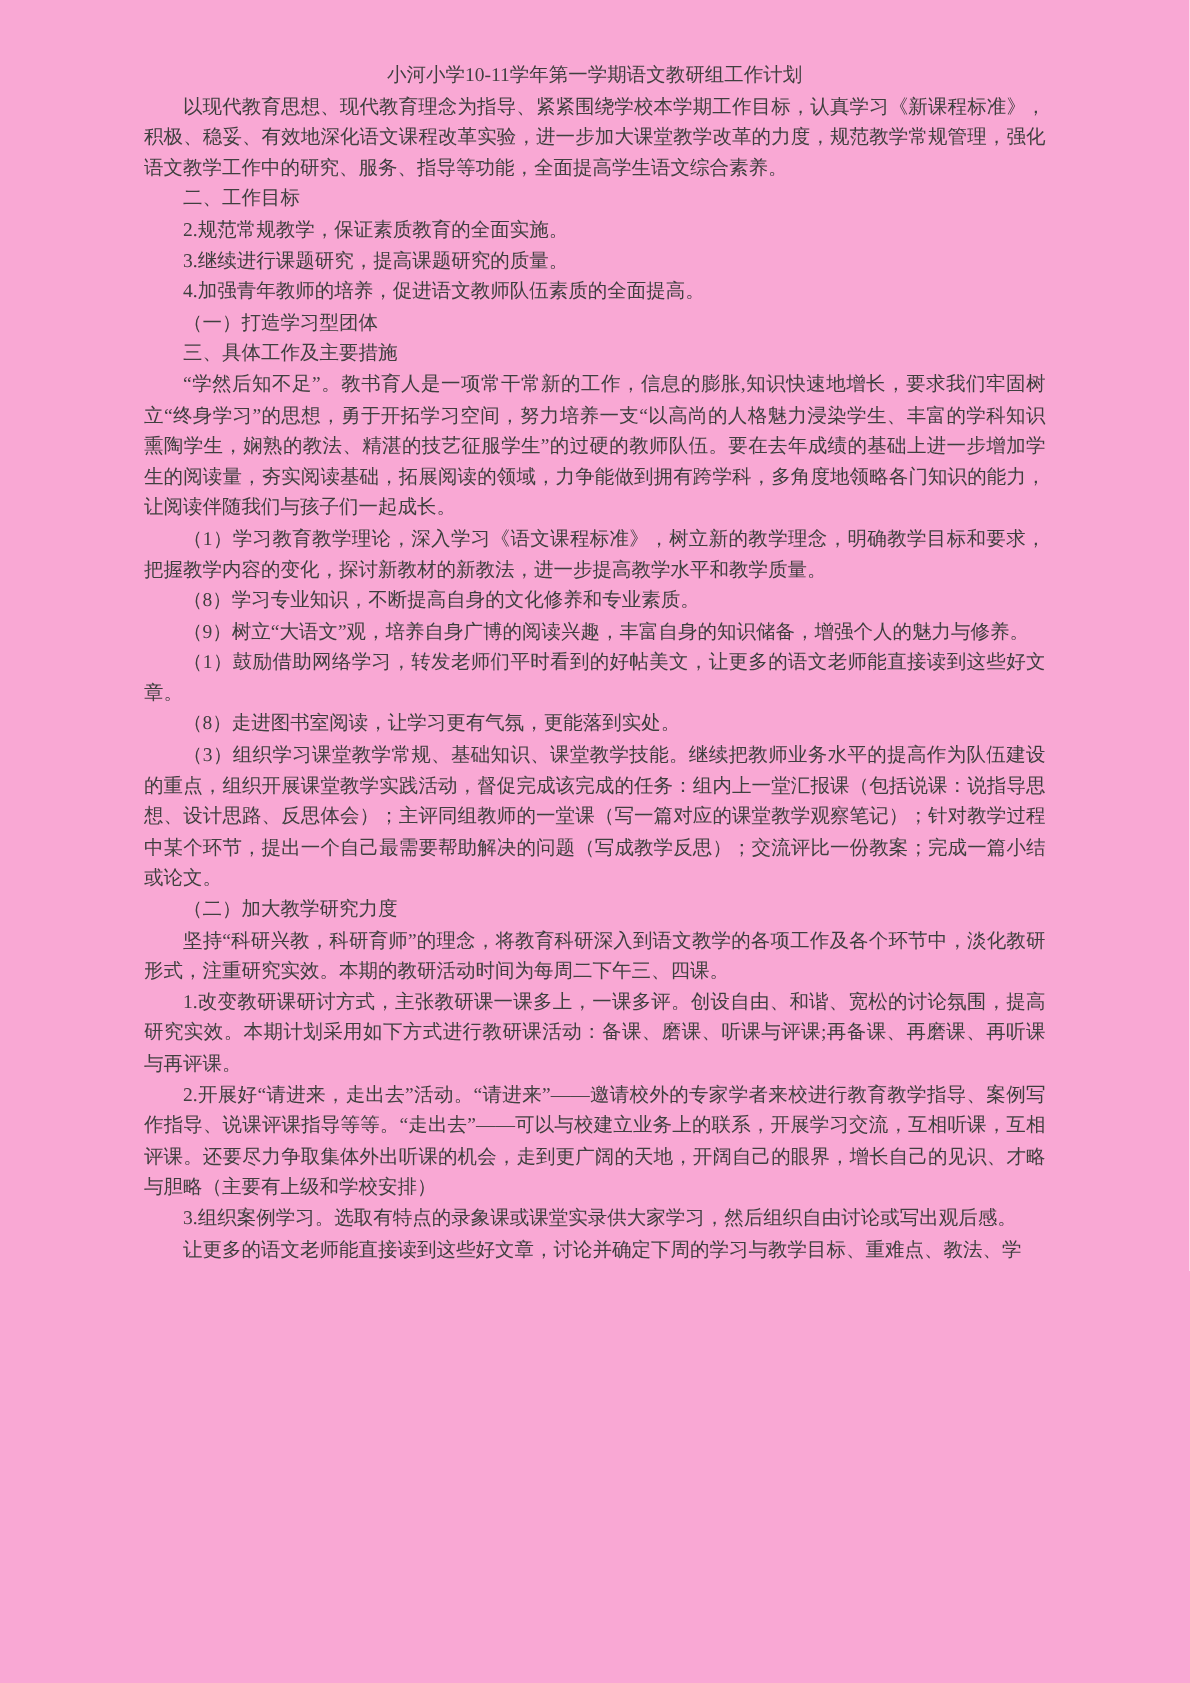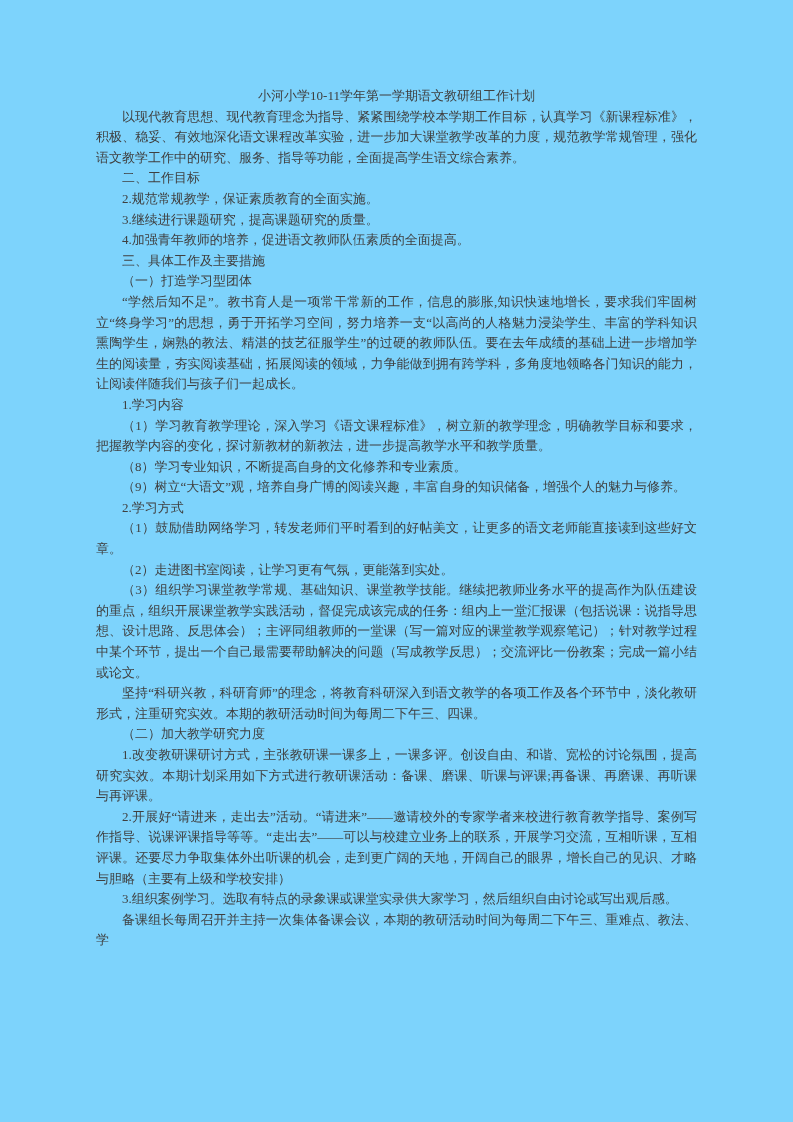--- a/index.html
+++ b/index.html
@@ -5,22 +5,22 @@
   html, body {
     margin: 0;
     padding: 0;
     background: #ffffff;
   }
   .page {
     position: relative;
     width: 793px;
     height: 1122px;
     box-sizing: border-box;
-    padding: 86px 96px 0 96px;
-    background: #7dd3fc;
+    padding: 40px 96px 0 96px;
+    background: #f9a8d4;
     overflow: hidden;
     font-family: "Liberation Serif", "DejaVu Serif", serif;
     font-size: 13px;
     line-height: 20.6px;
     color: #3f3f3f;
   }
   .doc-title {
     margin: 0;
     font-size: 13px;
     font-weight: normal;
@@ -39,31 +39,29 @@
 <body>
 
 <div class="page">
   <h1 class="doc-title">小河小学10-11学年第一学期语文教研组工作计划</h1>
   <div id="doc-body">
       <p class="para">以现代教育思想、现代教育理念为指导、紧紧围绕学校本学期工作目标，认真学习《新课程标准》，积极、稳妥、有效地深化语文课程改革实验，进一步加大课堂教学改革的力度，规范教学常规管理，强化语文教学工作中的研究、服务、指导等功能，全面提高学生语文综合素养。</p>
       <p class="para">二、工作目标</p>
       <p class="para">2.规范常规教学，保证素质教育的全面实施。</p>
       <p class="para">3.继续进行课题研究，提高课题研究的质量。</p>
       <p class="para">4.加强青年教师的培养，促进语文教师队伍素质的全面提高。</p>
+      <p class="para">（一）打造学习型团体</p>
       <p class="para">三、具体工作及主要措施</p>
-      <p class="para">（一）打造学习型团体</p>
       <p class="para">“学然后知不足”。教书育人是一项常干常新的工作，信息的膨胀,知识快速地增长，要求我们牢固树立“终身学习”的思想，勇于开拓学习空间，努力培养一支“以高尚的人格魅力浸染学生、丰富的学科知识熏陶学生，娴熟的教法、精湛的技艺征服学生”的过硬的教师队伍。要在去年成绩的基础上进一步增加学生的阅读量，夯实阅读基础，拓展阅读的领域，力争能做到拥有跨学科，多角度地领略各门知识的能力，让阅读伴随我们与孩子们一起成长。</p>
-      <p class="para">1.学习内容</p>
       <p class="para">（1）学习教育教学理论，深入学习《语文课程标准》，树立新的教学理念，明确教学目标和要求，把握教学内容的变化，探讨新教材的新教法，进一步提高教学水平和教学质量。</p>
       <p class="para">（8）学习专业知识，不断提高自身的文化修养和专业素质。</p>
       <p class="para">（9）树立“大语文”观，培养自身广博的阅读兴趣，丰富自身的知识储备，增强个人的魅力与修养。</p>
-      <p class="para">2.学习方式</p>
       <p class="para">（1）鼓励借助网络学习，转发老师们平时看到的好帖美文，让更多的语文老师能直接读到这些好文章。</p>
-      <p class="para">（2）走进图书室阅读，让学习更有气氛，更能落到实处。</p>
+      <p class="para">（8）走进图书室阅读，让学习更有气氛，更能落到实处。</p>
       <p class="para">（3）组织学习课堂教学常规、基础知识、课堂教学技能。继续把教师业务水平的提高作为队伍建设的重点，组织开展课堂教学实践活动，督促完成该完成的任务：组内上一堂汇报课（包括说课：说指导思想、设计思路、反思体会）；主评同组教师的一堂课（写一篇对应的课堂教学观察笔记）；针对教学过程中某个环节，提出一个自己最需要帮助解决的问题（写成教学反思）；交流评比一份教案；完成一篇小结或论文。</p>
+      <p class="para">（二）加大教学研究力度</p>
       <p class="para">坚持“科研兴教，科研育师”的理念，将教育科研深入到语文教学的各项工作及各个环节中，淡化教研形式，注重研究实效。本期的教研活动时间为每周二下午三、四课。</p>
-      <p class="para">（二）加大教学研究力度</p>
       <p class="para">1.改变教研课研讨方式，主张教研课一课多上，一课多评。创设自由、和谐、宽松的讨论氛围，提高研究实效。本期计划采用如下方式进行教研课活动：备课、磨课、听课与评课;再备课、再磨课、再听课与再评课。</p>
       <p class="para">2.开展好“请进来，走出去”活动。“请进来”——邀请校外的专家学者来校进行教育教学指导、案例写作指导、说课评课指导等等。“走出去”——可以与校建立业务上的联系，开展学习交流，互相听课，互相评课。还要尽力争取集体外出听课的机会，走到更广阔的天地，开阔自己的眼界，增长自己的见识、才略与胆略（主要有上级和学校安排）</p>
       <p class="para">3.组织案例学习。选取有特点的录象课或课堂实录供大家学习，然后组织自由讨论或写出观后感。</p>
-      <p class="para">备课组长每周召开并主持一次集体备课会议，本期的教研活动时间为每周二下午三、重难点、教法、学</p>
+      <p class="para">让更多的语文老师能直接读到这些好文章，讨论并确定下周的学习与教学目标、重难点、教法、学</p>
     </div>
 </div>
 
 </body></html>

